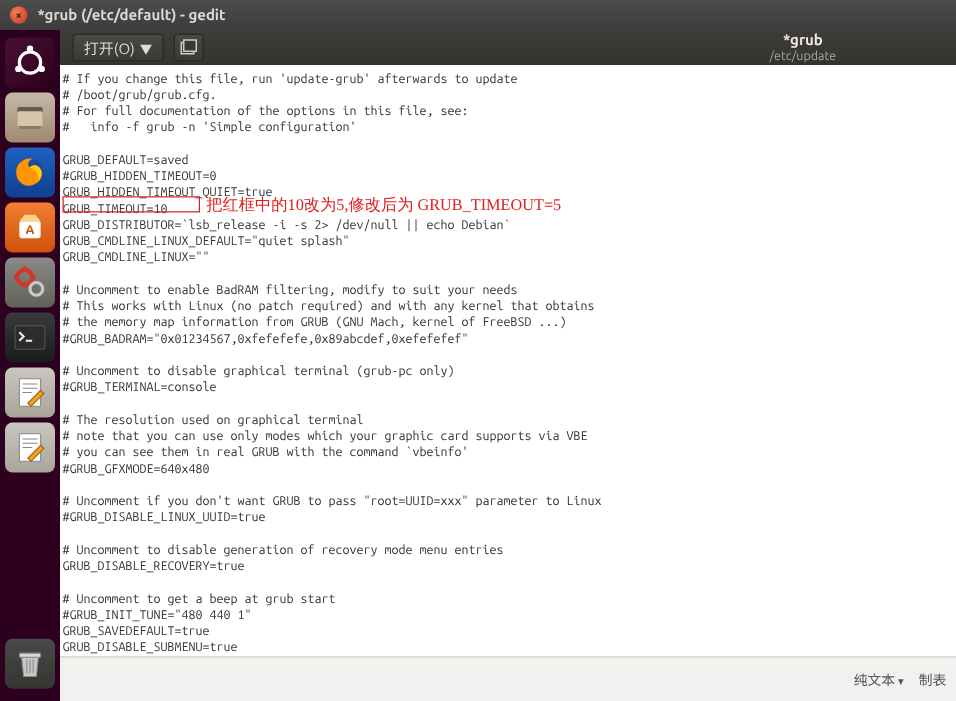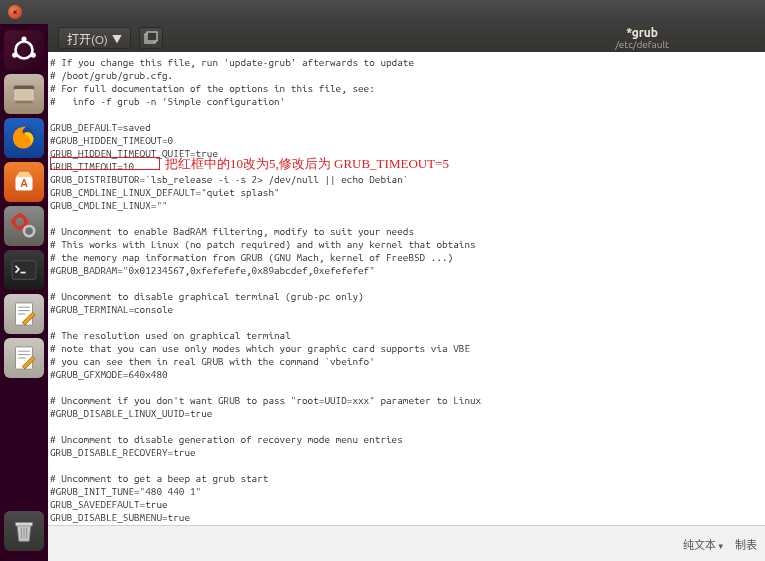--- a/index.html
+++ b/index.html
@@ -133,20 +133,21 @@
   pointer-events: none;
 }
 </style>
 </head>
 <body>
 
 <div class="title-bar">
   <div class="window-controls">
     <div class="ctrl-close">×</div>
   </div>
+  <div class="title-text">*grub (/etc/default) - gedit</div>
 </div>
 
 <div class="launcher">
   <div class="launcher-item" style="background:linear-gradient(135deg,#4a1030,#2c001e);">
     <svg viewBox="0 0 40 40">
       <circle cx="20" cy="20" r="10" fill="none" stroke="#fff" stroke-width="3"></circle>
       <circle cx="20" cy="7" r="3" fill="#fff"></circle>
       <circle cx="31" cy="26" r="3" fill="#fff"></circle>
       <circle cx="9" cy="26" r="3" fill="#fff"></circle>
     </svg>
@@ -226,21 +227,21 @@
     <span class="chev">▼</span>
   </div>
   <div class="newtab-btn">
     <svg width="14" height="14" viewBox="0 0 14 14">
       <rect x="1" y="3" width="10" height="9" fill="none" stroke="#ccc" stroke-width="1.2"></rect>
       <rect x="3" y="1" width="10" height="9" fill="#3a3935" stroke="#ccc" stroke-width="1.2"></rect>
     </svg>
   </div>
   <div class="doc-tab">
     <div class="main">*grub</div>
-    <div class="sub">/etc/default</div>
+    <div class="sub">/etc/update</div>
   </div>
 </div>
 
 <div class="editor" id="editor"># If you change this file, run 'update-grub' afterwards to update
 # /boot/grub/grub.cfg.
 # For full documentation of the options in this file, see:
 #   info -f grub -n 'Simple configuration'
 
 GRUB_DEFAULT=saved
 #GRUB_HIDDEN_TIMEOUT=0

